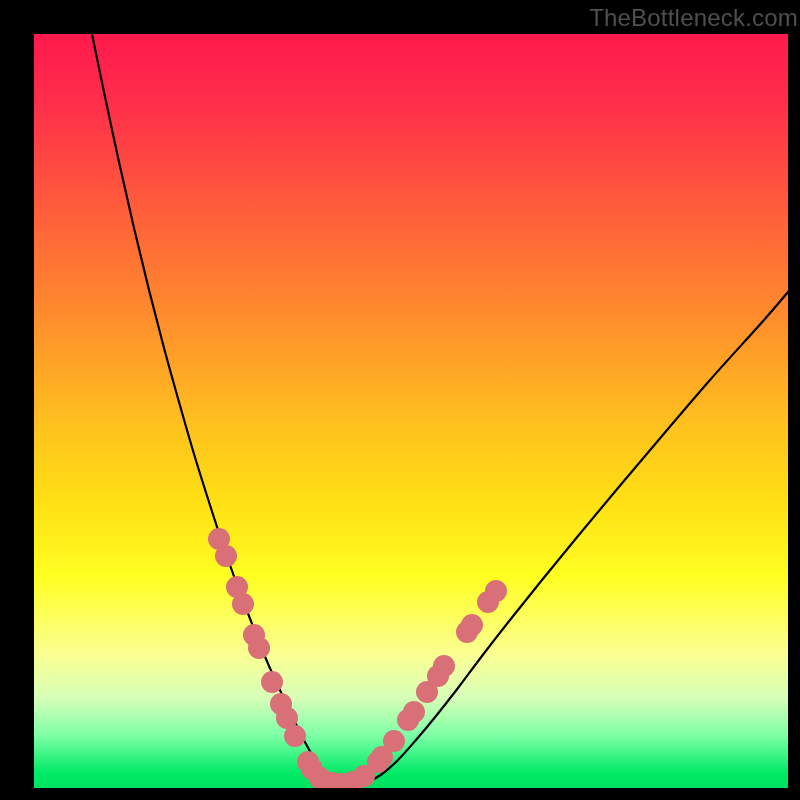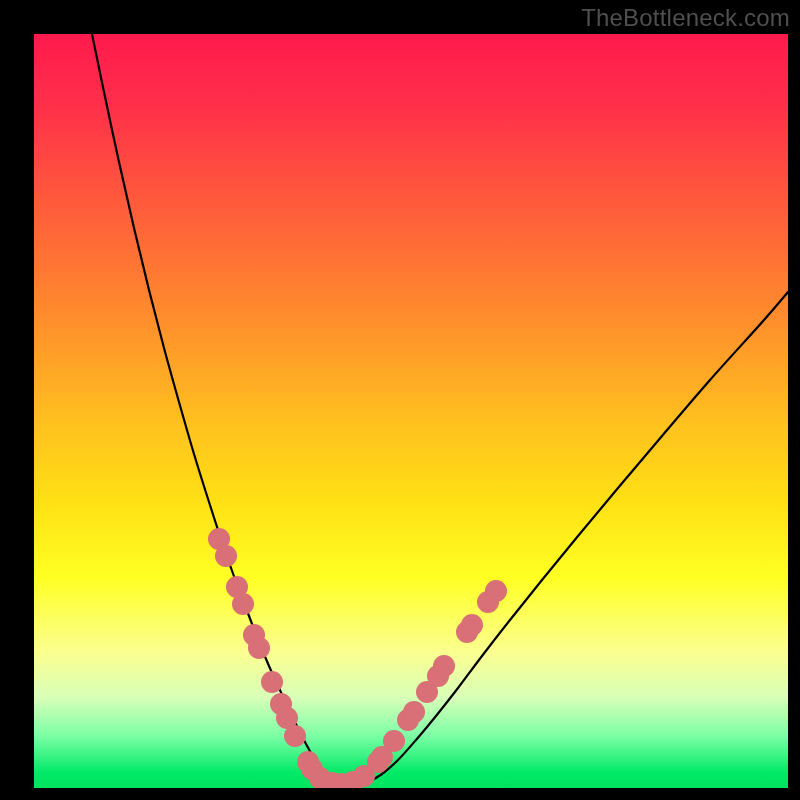--- a/index.html
+++ b/index.html
@@ -13,21 +13,21 @@
   }
   .frame {
     position: relative;
     width: 800px;
     height: 800px;
     background: #000;
   }
   .watermark {
     position: absolute;
     top: 4px;
-    right: 10px;
+    right: 2px;
     color: #4f4f4f;
     font-size: 24px;
     font-weight: 500;
     letter-spacing: 0.2px;
     z-index: 10;
   }
   .plot {
     position: absolute;
     left: 34px;
     top: 34px;

